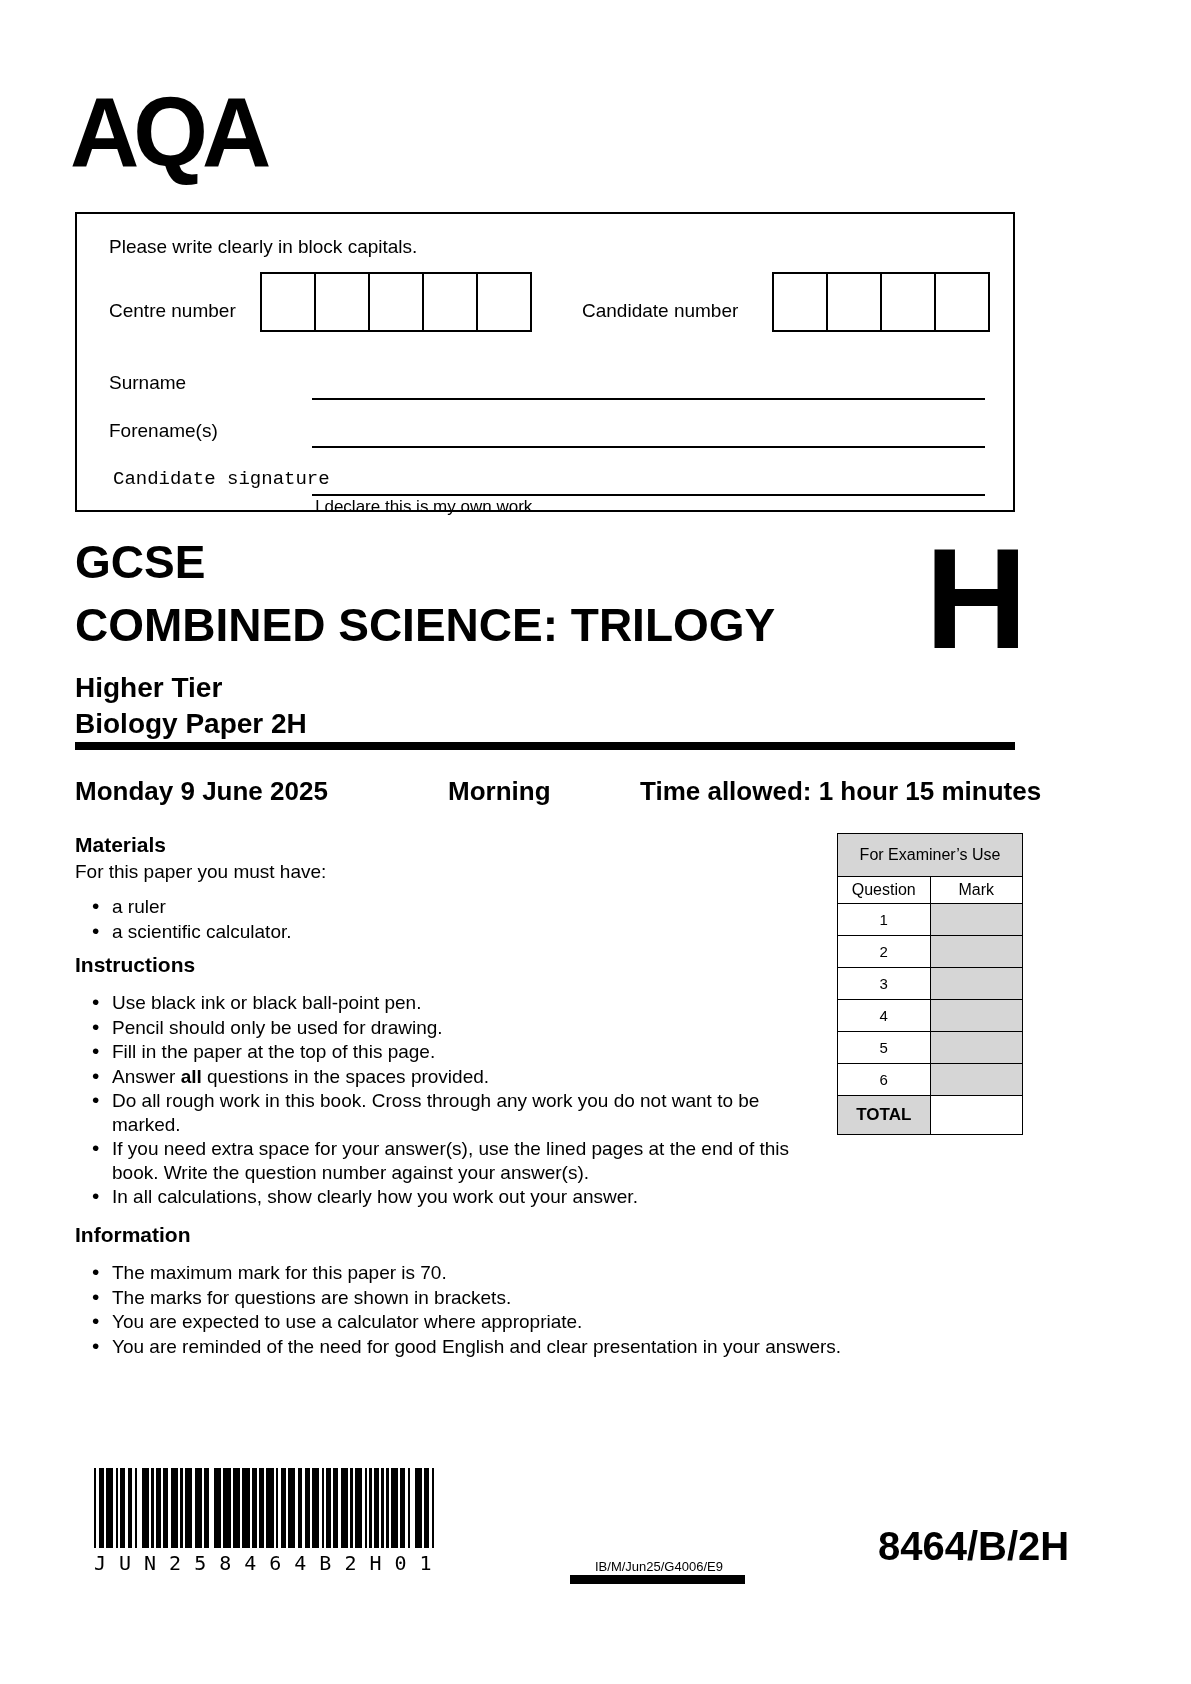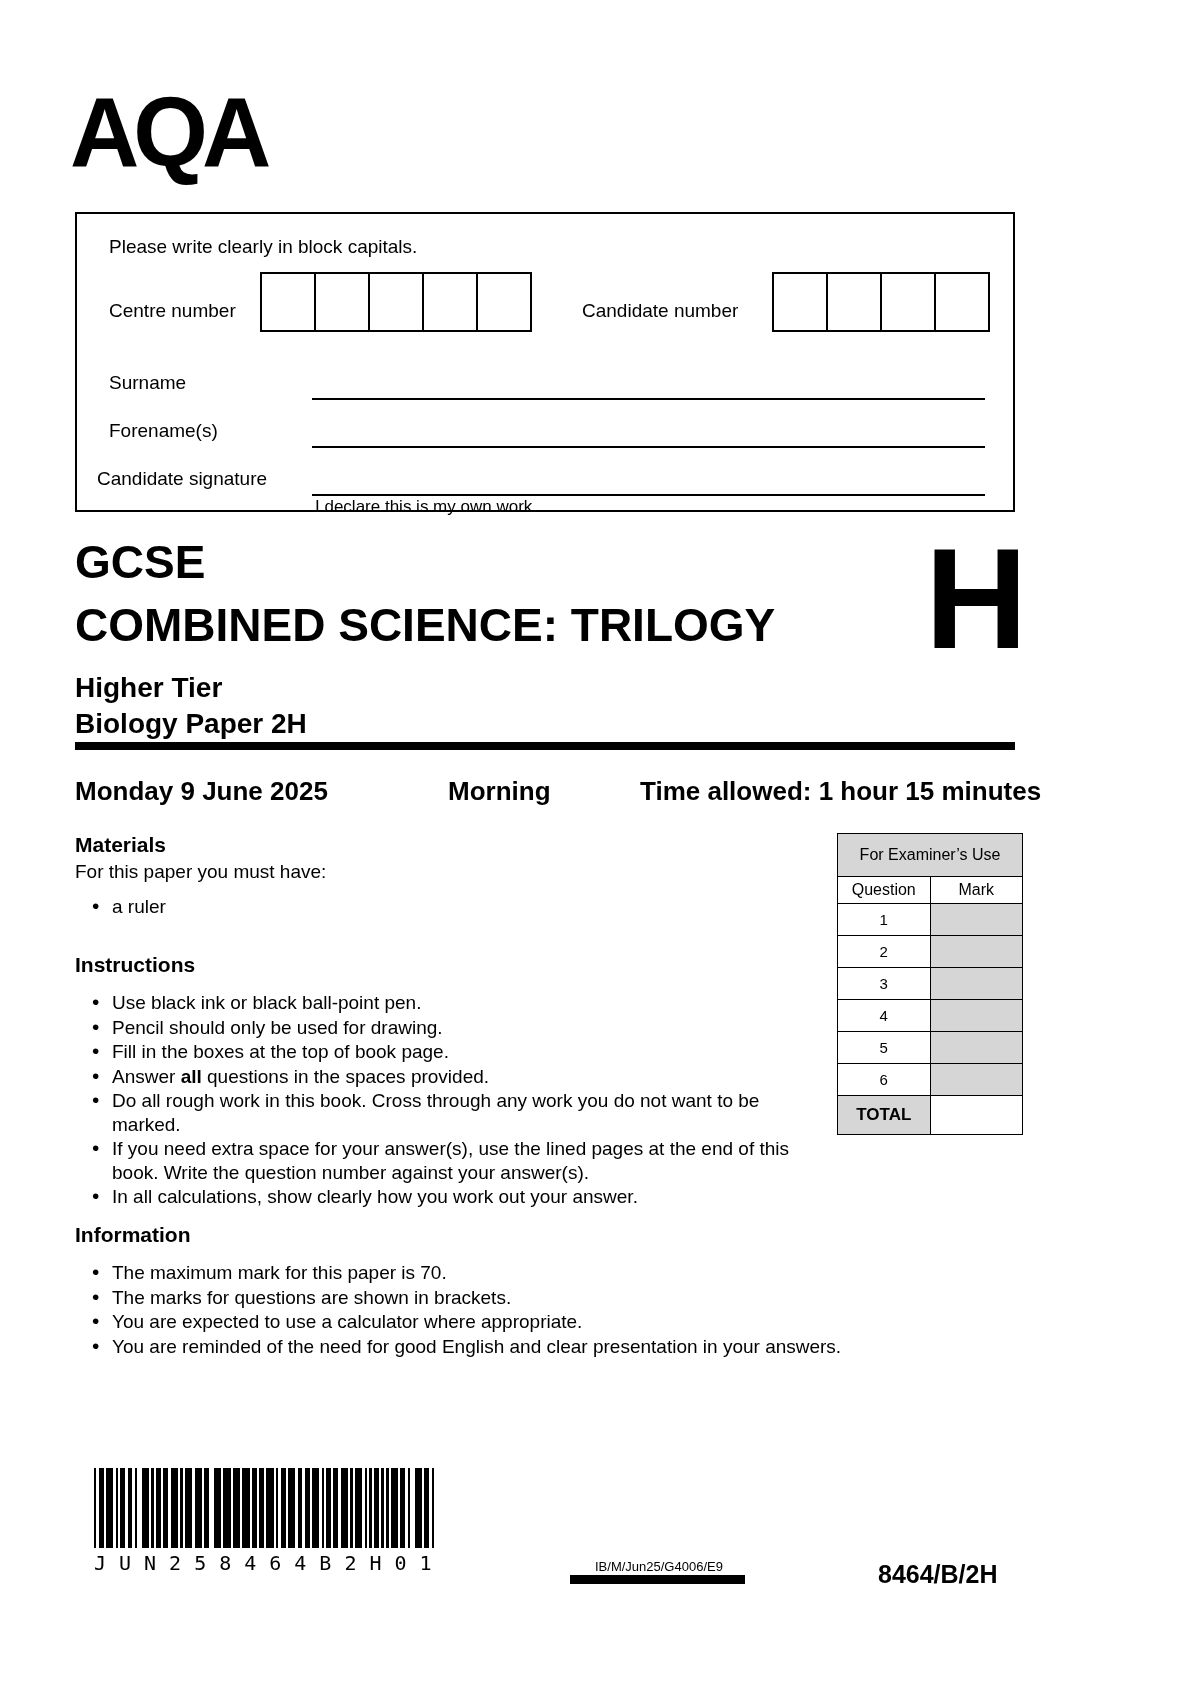--- a/index.html
+++ b/index.html
@@ -78,21 +78,21 @@
   .barcode{position:absolute;left:94px;top:1468px;}
   .barcode-bars{display:flex;height:80px;align-items:stretch;}
   .barcode-bars .bar{background:#000;}
   .barcode-bars .gap{background:#fff;}
   .barcode-text{
     margin-top:3px;font-family:"DejaVu Sans Mono", monospace;
     font-size:20px;letter-spacing:13px;white-space:nowrap;
   }
   .ref-code{position:absolute;left:595px;top:1559px;font-size:13px;}
   .footer-bar{position:absolute;left:570px;top:1575px;width:175px;height:9px;background:#000;}
-  .paper-code{position:absolute;left:878px;top:1560px;font-size:25px;font-weight:700;}
+  .paper-code{position:absolute;left:878px;top:1524px;font-size:40px;font-weight:700;}
 </style>
 </head>
 <body>
 
 <div class="page">
 
   <div class="logo">AQA</div>
 
   <div class="candidate-box">
     <div class="cb-instruction">Please write clearly in block capitals.</div>
@@ -113,41 +113,42 @@
       <div class="cell"></div>
       <div class="cell"></div>
     </div>
 
     <div class="cb-label" style="left:32px;top:158px;">Surname</div>
     <div class="write-line" style="top:158px;"></div>
 
     <div class="cb-label" style="left:32px;top:206px;">Forename(s)</div>
     <div class="write-line" style="top:206px;"></div>
 
-    <div class="cb-label" style="left:20px;top:254px;">Candidate signature</div>
+    <div class="cb-label" style="left:36px;top:254px;font-family:Liberation Mono, monospace;">Candidate signature</div>
     <div class="write-line" style="top:254px;"></div>
 
     <div class="cb-declaration">I declare this is my own work.</div>
   </div>
 
   <div class="qualification">GCSE</div>
   <div class="subject">COMBINED SCIENCE: TRILOGY</div>
   <div class="tier-letter">H</div>
   <div class="tier">Higher Tier</div>
   <div class="paper-name">Biology Paper 2H</div>
   <div class="title-rule"></div>
 
   <div class="session-date">Monday 9 June 2025</div>
   <div class="session-time-of-day">Morning</div>
   <div class="session-allowed">Time allowed: 1 hour 15 minutes</div>
 
   <div class="section-heading materials-heading">Materials</div>
   <div class="materials-intro">For this paper you must have:</div>
   <ul class="bullets materials-list">
       <li>a ruler</li>
+      <li>a scientific calculator.</li>
     </ul>
 
   <table class="examiner">
     <thead>
       <tr>
         <th colspan="2" class="ex-title">For Examiner’s Use</th>
       </tr>
       <tr>
         <th class="ex-q">Question</th>
         <th class="ex-m">Mark</th>
@@ -184,21 +185,21 @@
         <td class="total-label">TOTAL</td>
         <td class="total-mark"></td>
       </tr>
     </tfoot>
   </table>
 
   <div class="section-heading instructions-heading">Instructions</div>
   <ul class="bullets instructions-list">
       <li>Use black ink or black ball-point pen.</li>
       <li>Pencil should only be used for drawing.</li>
-      <li>Fill in the boxes at the top of book page.</li>
+      <li>Fill in the paper at the top of this page.</li>
       <li>Answer <b>all</b> questions in the spaces provided.</li>
       <li>Do all rough work in this book.  Cross through any work you do not want to be marked.</li>
       <li>If you need extra space for your answer(s), use the lined pages at the end of this book.  Write the question number against your answer(s).</li>
       <li>In all calculations, show clearly how you work out your answer.</li>
     </ul>
 
   <div class="section-heading information-heading">Information</div>
   <ul class="bullets information-list">
       <li>The maximum mark for this paper is 70.</li>
       <li>The marks for questions are shown in brackets.</li>

